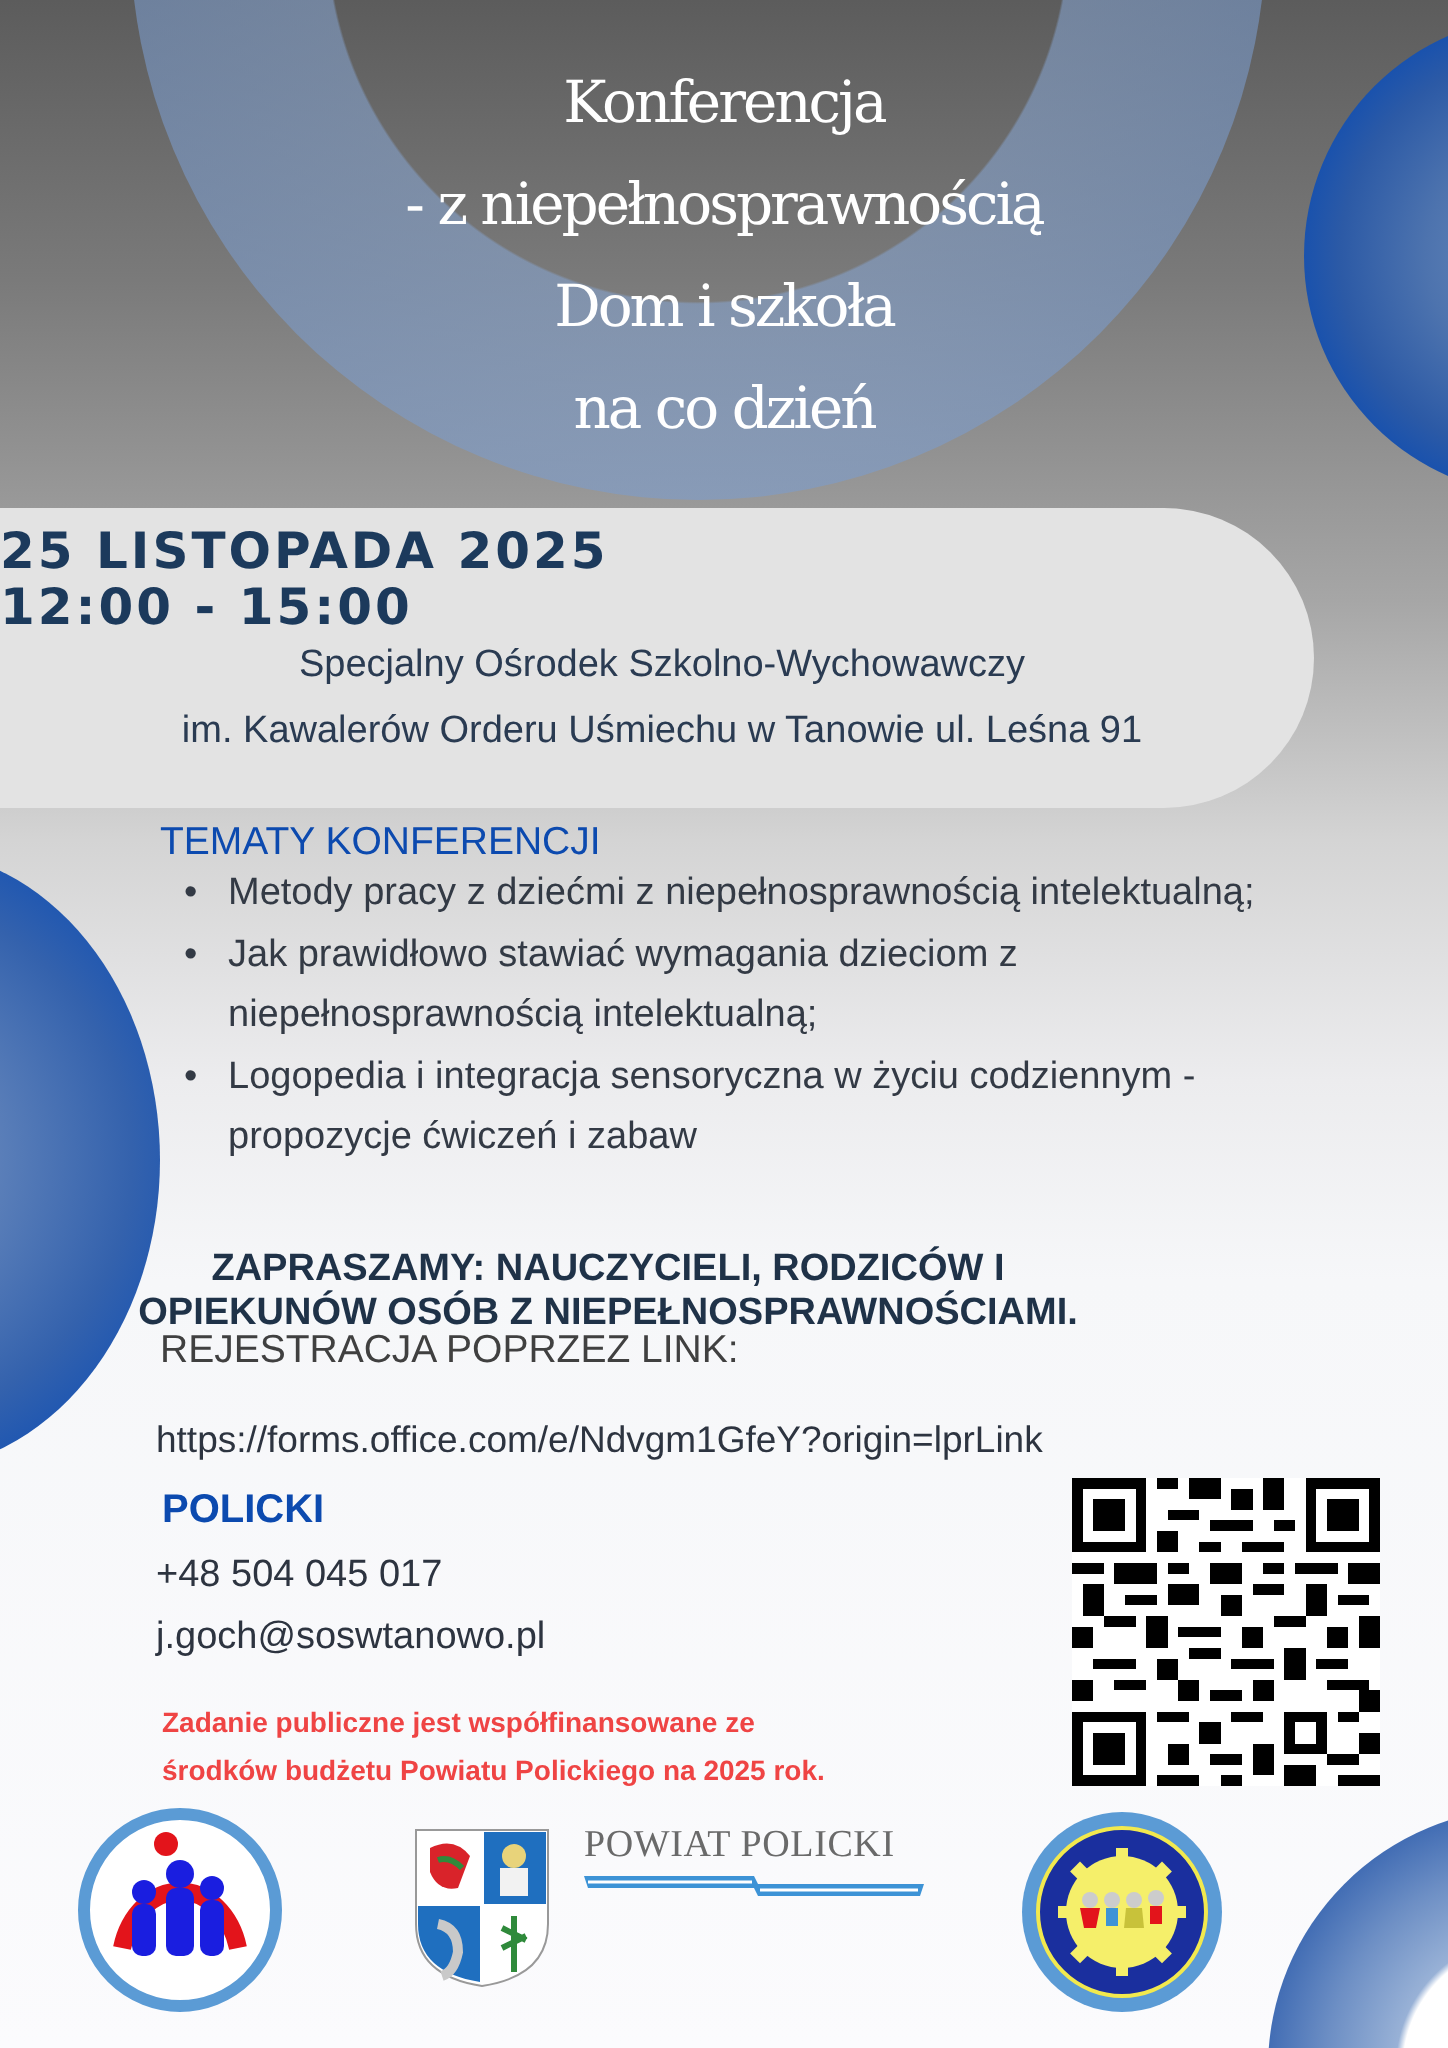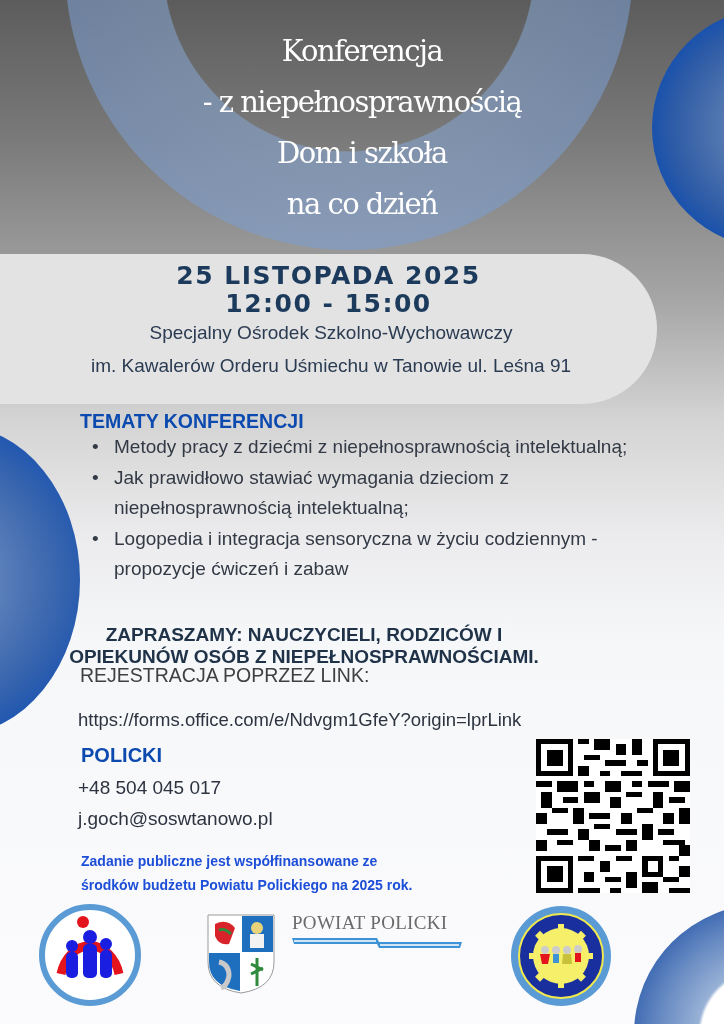--- a/index.html
+++ b/index.html
@@ -18,40 +18,40 @@
     background: radial-gradient(ellipse at 30% 50%, #7f9cc7 0%, #5f82ba 35%, #3462ad 65%, #0b4cb5 90%, #064ab8 100%); }
   .ring-br { left:634px; top:904px; width:260px; height:260px;
     background: radial-gradient(circle, rgba(255,255,255,1) 0 34%, #98b1d6 36%, #6c8ec4 55%, #2f5ead 78%, #0a4bb5 100%); }
 
   .title { position:absolute; left:0; width:724px; top:26px; text-align:center; color:#ffffff;
     font-family: "DejaVu Serif", "Liberation Serif", serif; font-weight:normal; font-size:29px; line-height:51px; letter-spacing:-1.5px; }
   .title div { display:block; }
 
   .info-box { position:absolute; left:0; top:254px; width:657px; height:150px; background:#e3e3e3;
     border-radius:0 75px 75px 0 / 0 75px 75px 0; }
-  .date { position:absolute; left:0; width:657px; top:262px; text-align:center; color:#1c3a5c;
+  .date { position:absolute; left:0; width:657px; top:262px; color:#1c3a5c;
     font-family:"DejaVu Sans", sans-serif; font-weight:900; font-size:25px; letter-spacing:1.5px; line-height:28px; }
   .time { top:290px; }
   .venue { position:absolute; left:0; width:662px; text-align:center; color:#2a3b52; font-size:19px; }
   .venue1 { top:322px; }
   .venue2 { top:355px; }
 
-  .topics-h { position:absolute; left:80px; top:410px; color:#0c4aaf; font-weight:bold; font-size:19.5px; }
+  .topics-h { position:absolute; left:80px; top:410px; color:#0c4aaf; font-weight:normal; font-size:19.5px; }
   .topics { position:absolute; left:90px; top:432px; width:590px; margin:0; padding:0; list-style:none; color:#333a45; font-size:19px; line-height:30.5px; }
   .topics li { position:relative; padding-left:24px; }
   .topics li::before { content:"\2022"; position:absolute; left:2px; top:0; color:#333a45; }
 
   .invite { position:absolute; left:0; width:608px; top:624px; text-align:center; color:#1f3248; font-weight:bold; font-size:19px; line-height:22px; }
   .reg-h { position:absolute; left:80px; top:664px; color:#404040; font-weight:normal; font-size:19.5px; }
   .reg-link { position:absolute; left:78px; top:709px; color:#2d3440; font-size:18.5px; }
 
   .contact-h { position:absolute; left:81px; top:744px; color:#0c4aaf; font-weight:bold; font-size:20px; }
   .phone { position:absolute; left:78px; top:777px; color:#2d3440; font-size:19px; }
   .email { position:absolute; left:78px; top:808px; color:#2d3440; font-size:19px; }
-  .funding { position:absolute; left:81px; top:849px; color:#1d4ed8; font-weight:bold; font-size:14px; line-height:24px; }
+  .funding { position:absolute; left:81px; top:849px; color:#ef4444; font-weight:bold; font-size:14px; line-height:24px; }
 
   .qr { position:absolute; left:536px; top:739px; width:154px; height:154px; background:#fff; }
 
   .logo { position:absolute; }
   .logo-assoc { left:39px; top:904px; width:102px; height:102px; }
   .logo-coa { left:207px; top:914px; width:68px; height:80px; }
   .powiat { position:absolute; left:292px; top:912px; color:#6a6a6a; font-family:"Liberation Serif", serif; font-size:19px; letter-spacing:0.3px; }
   .powiat-bar { position:absolute; left:292px; top:936px; width:170px; height:14px; }
   .logo-school { left:509px; top:904px; width:104px; height:104px; }
 </style>

